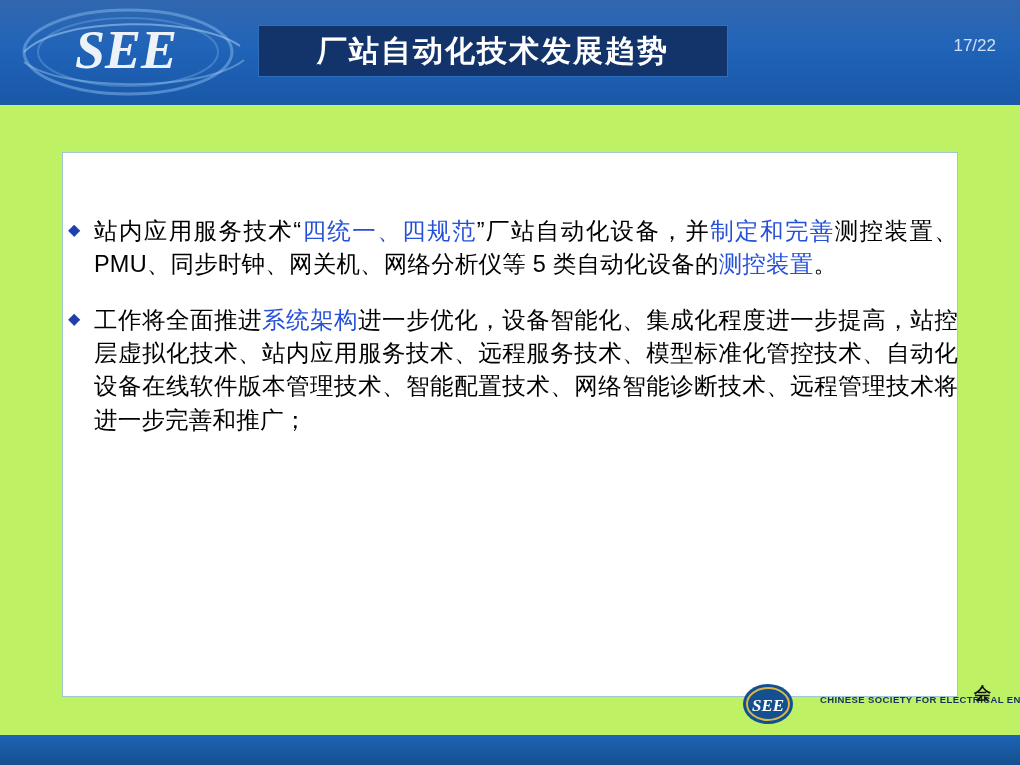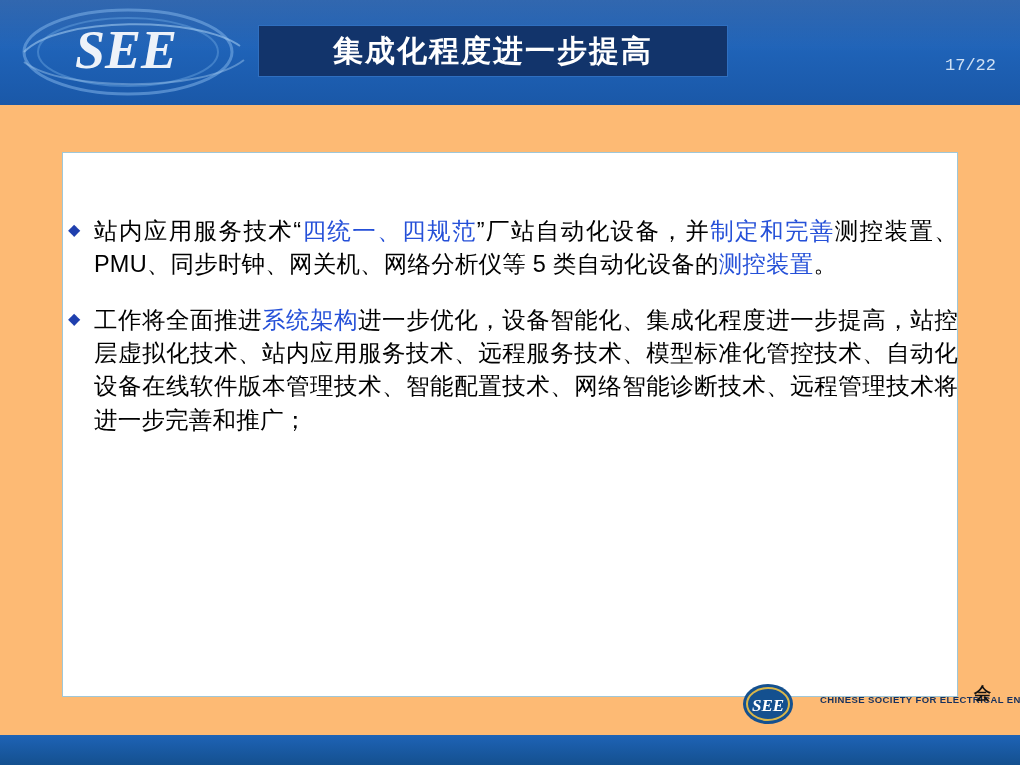--- a/index.html
+++ b/index.html
@@ -10,21 +10,21 @@
     width: 1020px;
     height: 765px;
     background: #ffffff;
     font-family: "Liberation Sans", sans-serif;
     overflow: hidden;
   }
   .slide {
     position: relative;
     width: 1020px;
     height: 765px;
-    background: #fdba74;
+    background: #bef264;
     box-sizing: border-box;
   }
 
   
   .header {
     position: absolute;
     left: 0;
     top: 0;
     width: 1020px;
     height: 105px;
@@ -66,24 +66,24 @@
     color: #ffffff;
     font-size: 30px;
     font-weight: bold;
     letter-spacing: 2px;
     line-height: 1;
     white-space: nowrap;
   }
   .page-number {
     position: absolute;
     right: 24px;
-    top: 56px;
+    top: 36px;
     color: #cfe0f4;
     font-size: 17px;
-    font-family: Liberation Mono, monospace;
+    font-family: Liberation Sans, sans-serif;
   }
 
   
   .content-box {
     position: absolute;
     left: 62px;
     top: 152px;
     width: 896px;
     height: 545px;
     border: 1px solid #9fc7d8;
@@ -185,21 +185,21 @@
           <ellipse cx="110" cy="46" rx="104" ry="42" fill="none" stroke="#7fb2e8" stroke-width="3"></ellipse>
           <ellipse cx="110" cy="46" rx="90" ry="34" fill="none" stroke="#5e9ad9" stroke-width="2"></ellipse>
         </g>
         <text x="108" y="62" text-anchor="middle" font-family="Liberation Serif, serif" font-size="54" font-style="italic" font-weight="bold" fill="#ffffff" opacity="0.92">SEE</text>
         <path d="M6 46 C 40 10, 180 10, 222 40" fill="none" stroke="#9fc8ee" stroke-width="2" opacity="0.6"></path>
         <path d="M6 56 C 45 86, 185 86, 226 54" fill="none" stroke="#9fc8ee" stroke-width="2" opacity="0.45"></path>
       </svg>
     </div>
 
     <div class="header-title">
-      <span>集成化程度进一步提高</span>
+      <span>厂站自动化技术发展趋势</span>
     </div>
 
     <div class="page-number">17/22</div>
   </div>
 
   <div class="content-box"></div>
 
   <div class="bullets">
 
     <div class="bullet">

